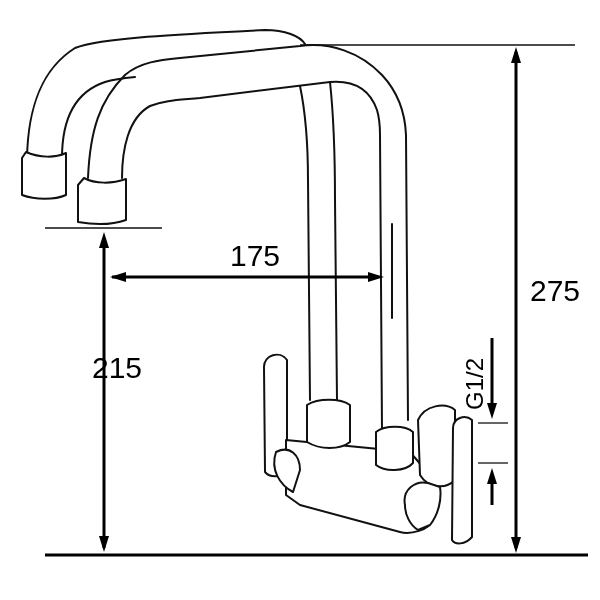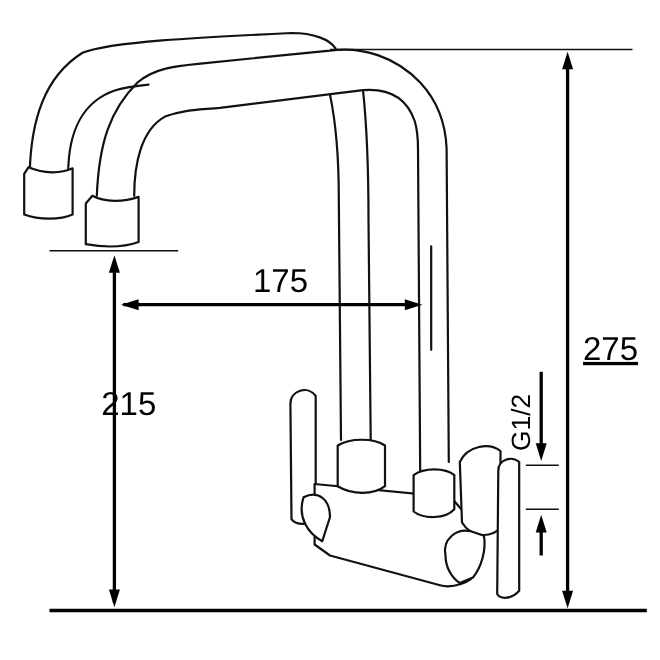--- a/index.html
+++ b/index.html
@@ -66,15 +66,15 @@
       <line class="thin" x1="478" y1="463" x2="508" y2="463"></line>
       <line class="dim" x1="492" y1="338" x2="492" y2="410"></line>
       <path d="M492,419 L487,403 L497,403 Z" fill="#000"></path>
       <line class="dim" x1="492" y1="478" x2="492" y2="505"></line>
       <path d="M492,468 L487,484 L497,484 Z" fill="#000"></path>
     </g>
   </svg>
 
   <div class="label" style="left:230px; top:241px;">175</div>
   <div class="label" style="left:44px; top:353px;margin-left:48px;">215</div>
-  <div class="label" style="left:530px; top:303px;text-decoration:underline;">275</div>
+  <div class="label" style="left:530px; top:276px;">275</div>
   <div class="label-rot" style="left:463px; top:410px;">G1/2</div>
 </div>
 
 </body></html>

